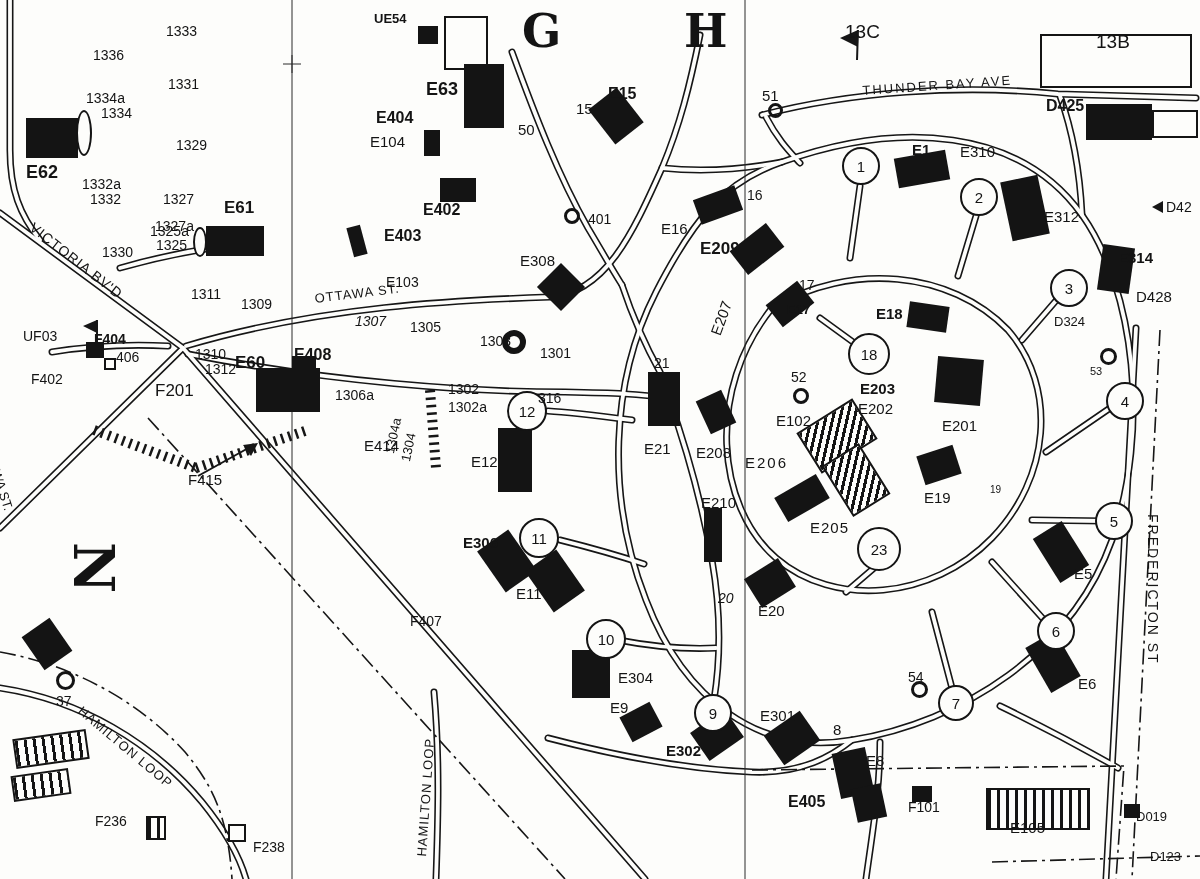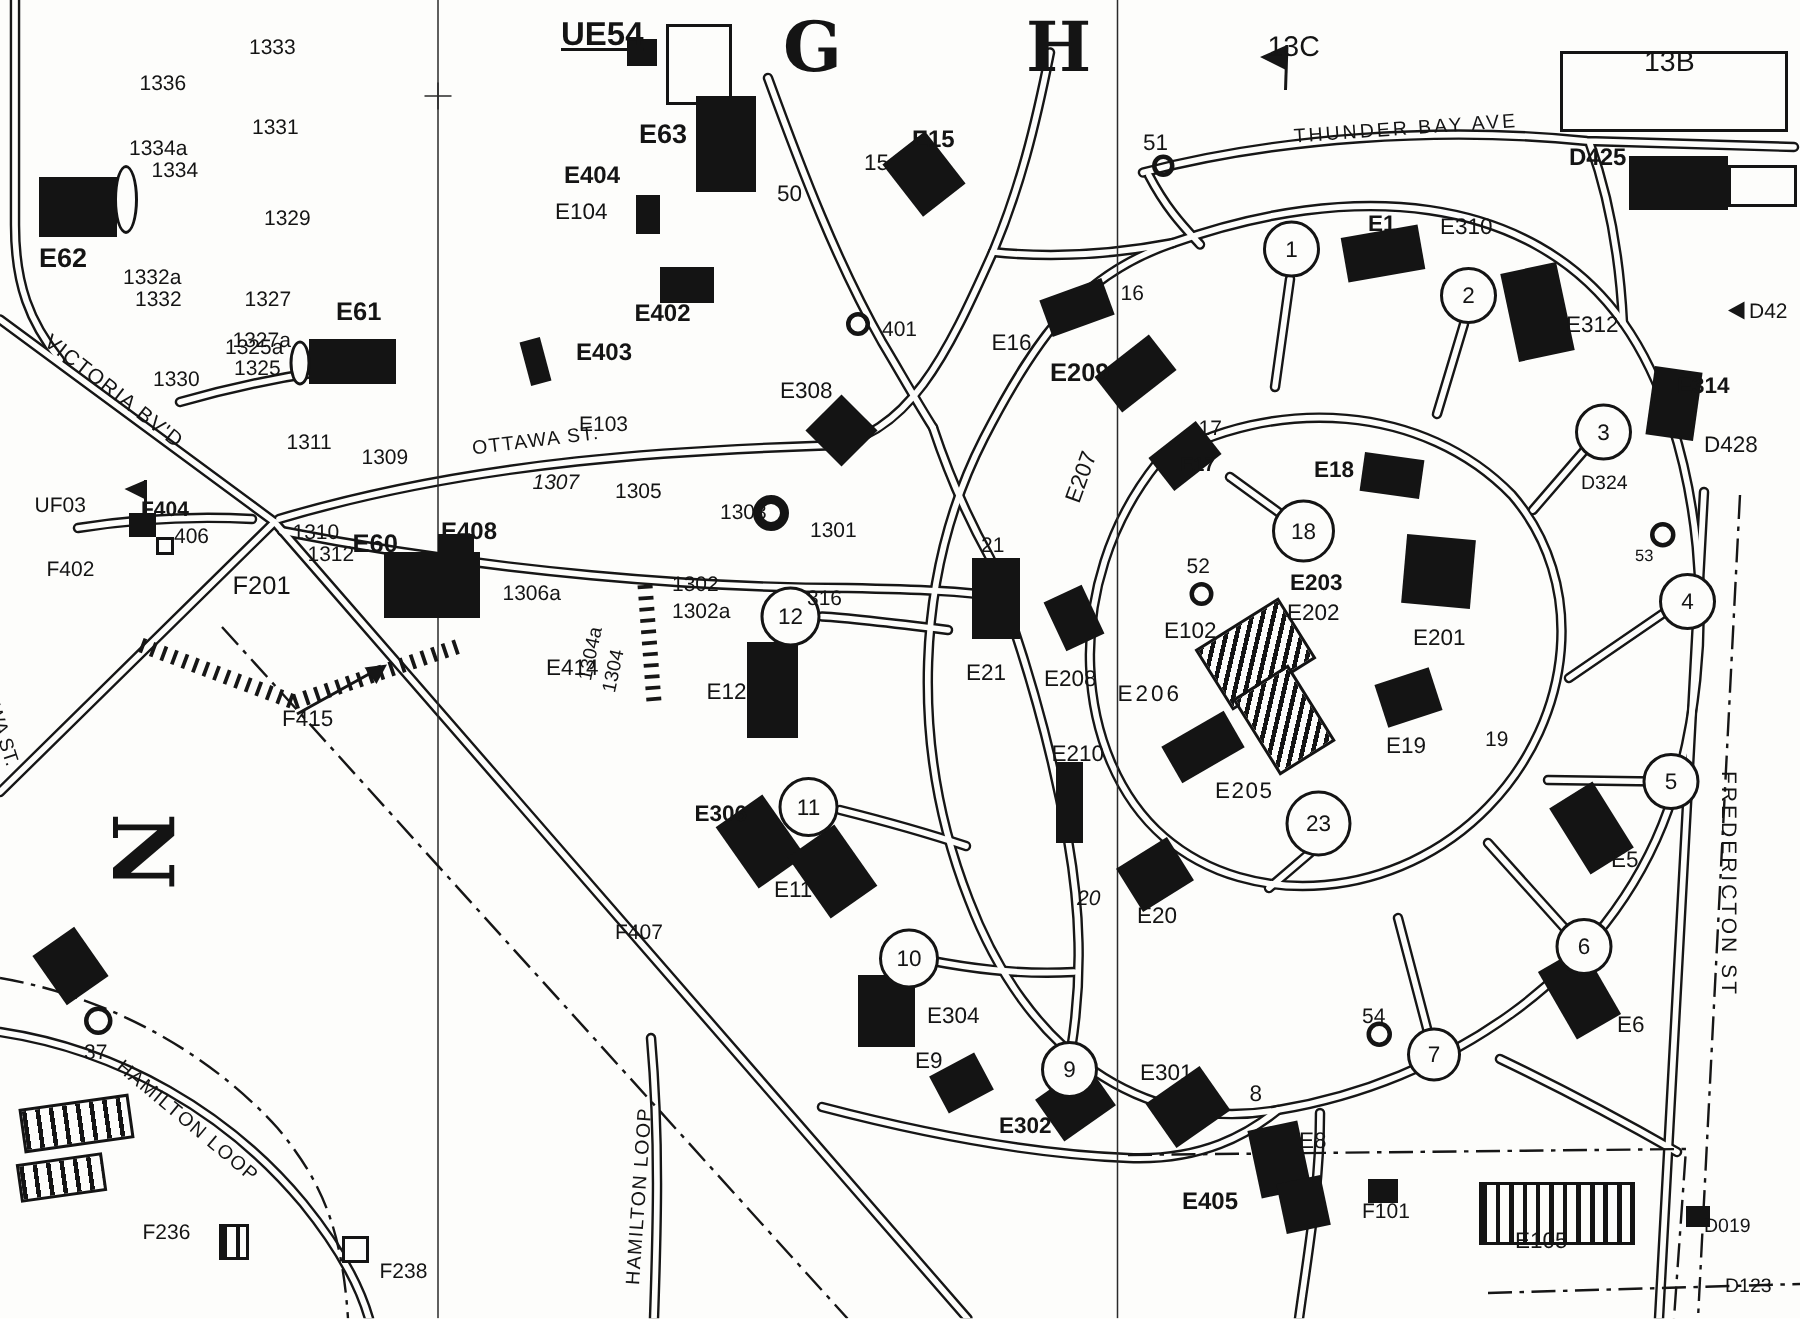--- a/index.html
+++ b/index.html
@@ -252,21 +252,21 @@
     <div class="cul" style="left: 507px; top: 391px; width: 40px; height: 40px;">12</div>
     <div class="cul" style="left: 848px; top: 333px; width: 42px; height: 42px;">18</div>
     <div class="cul" style="left: 857px; top: 527px; width: 44px; height: 44px;">23</div>
     <div class="ring" style="left: 767.5px; top: 102.5px; width: 15px; height: 15px; border-width: 3px;"></div>
     <div class="ring" style="left: 564px; top: 208px; width: 16px; height: 16px; border-width: 3.5px;"></div>
     <div class="ring" style="left: 502px; top: 330px; width: 24px; height: 24px; border-width: 6px;"></div>
     <div class="ring" style="left: 793px; top: 388px; width: 16px; height: 16px; border-width: 3px;"></div>
     <div class="ring" style="left: 1099.5px; top: 347.5px; width: 17px; height: 17px; border-width: 3.5px;"></div>
     <div class="ring" style="left: 910.5px; top: 680.5px; width: 17px; height: 17px; border-width: 3.5px;"></div>
     <div class="ring" style="left: 55.5px; top: 670.5px; width: 19px; height: 19px; border-width: 3.5px;"></div>
-    <div class="lbl b" style="left: 374px; top: 12px; font-size: 22px; text-decoration: underline;">UE54</div>
+    <div class="lbl b" style="left: 374px; top: 12px; font-size: 13px;">UE54</div>
     <div class="lbl b big" style="left: 522px; top: 8px; font-size: 46px;">G</div>
     <div class="lbl b big" style="left: 684px; top: 8px; font-size: 46px;">H</div>
     <div class="lbl" style="left: 845px; top: 22px; font-size: 19px;">13C</div>
     <div class="lbl" style="left: 1096px; top: 32px; font-size: 19px;">13B</div>
     <div class="lbl" style="left: 862px; top: 84px; font-size: 13px; transform: rotate(-4deg); letter-spacing: 2px;">THUNDER BAY AVE</div>
     <div class="lbl b" style="left: 1046px; top: 98px; font-size: 16px;">D425</div>
     <div class="lbl" style="left: 762px; top: 88px; font-size: 15px;">51</div>
     <div class="lbl b" style="left: 426px; top: 80px; font-size: 18px;">E63</div>
     <div class="lbl b" style="left: 376px; top: 110px; font-size: 16px;">E404</div>
     <div class="lbl" style="left: 370px; top: 134px; font-size: 15px;">E104</div>
@@ -303,21 +303,21 @@
     <div class="lbl" style="left: 858px; top: 401px; font-size: 15px;">E202</div>
     <div class="lbl" style="left: 776px; top: 413px; font-size: 15px;">E102</div>
     <div class="lbl" style="left: 942px; top: 418px; font-size: 15px;">E201</div>
     <div class="lbl" style="left: 654px; top: 356px; font-size: 14px;">21</div>
     <div class="lbl" style="left: 644px; top: 441px; font-size: 15px;">E21</div>
     <div class="lbl" style="left: 696px; top: 445px; font-size: 15px;">E208</div>
     <div class="lbl" style="left: 745px; top: 455px; font-size: 15px; letter-spacing: 2px;">E206</div>
     <div class="lbl" style="left: 701px; top: 495px; font-size: 15px;">E210</div>
     <div class="lbl" style="left: 810px; top: 520px; font-size: 15px; letter-spacing: 1px;">E205</div>
     <div class="lbl" style="left: 924px; top: 490px; font-size: 15px;">E19</div>
-    <div class="lbl" style="left: 990px; top: 485px; font-size: 14px;">19</div>
+    <div class="lbl" style="left: 990px; top: 485px; font-size: 10px;">19</div>
     <div class="lbl" style="left: 1074px; top: 566px; font-size: 15px;">E5</div>
     <div class="lbl" style="left: 538px; top: 391px; font-size: 14px;">316</div>
     <div class="lbl" style="left: 471px; top: 454px; font-size: 15px;">E12</div>
     <div class="lbl b" style="left: 463px; top: 535px; font-size: 15px;">E306</div>
     <div class="lbl" style="left: 516px; top: 586px; font-size: 15px;">E11</div>
     <div class="lbl" style="left: 718px; top: 591px; font-size: 14px; font-style: italic;">20</div>
     <div class="lbl" style="left: 758px; top: 603px; font-size: 15px;">E20</div>
     <div class="lbl" style="left: 618px; top: 670px; font-size: 15px;">E304</div>
     <div class="lbl" style="left: 610px; top: 700px; font-size: 15px;">E9</div>
     <div class="lbl b" style="left: 666px; top: 743px; font-size: 15px;">E302</div>

